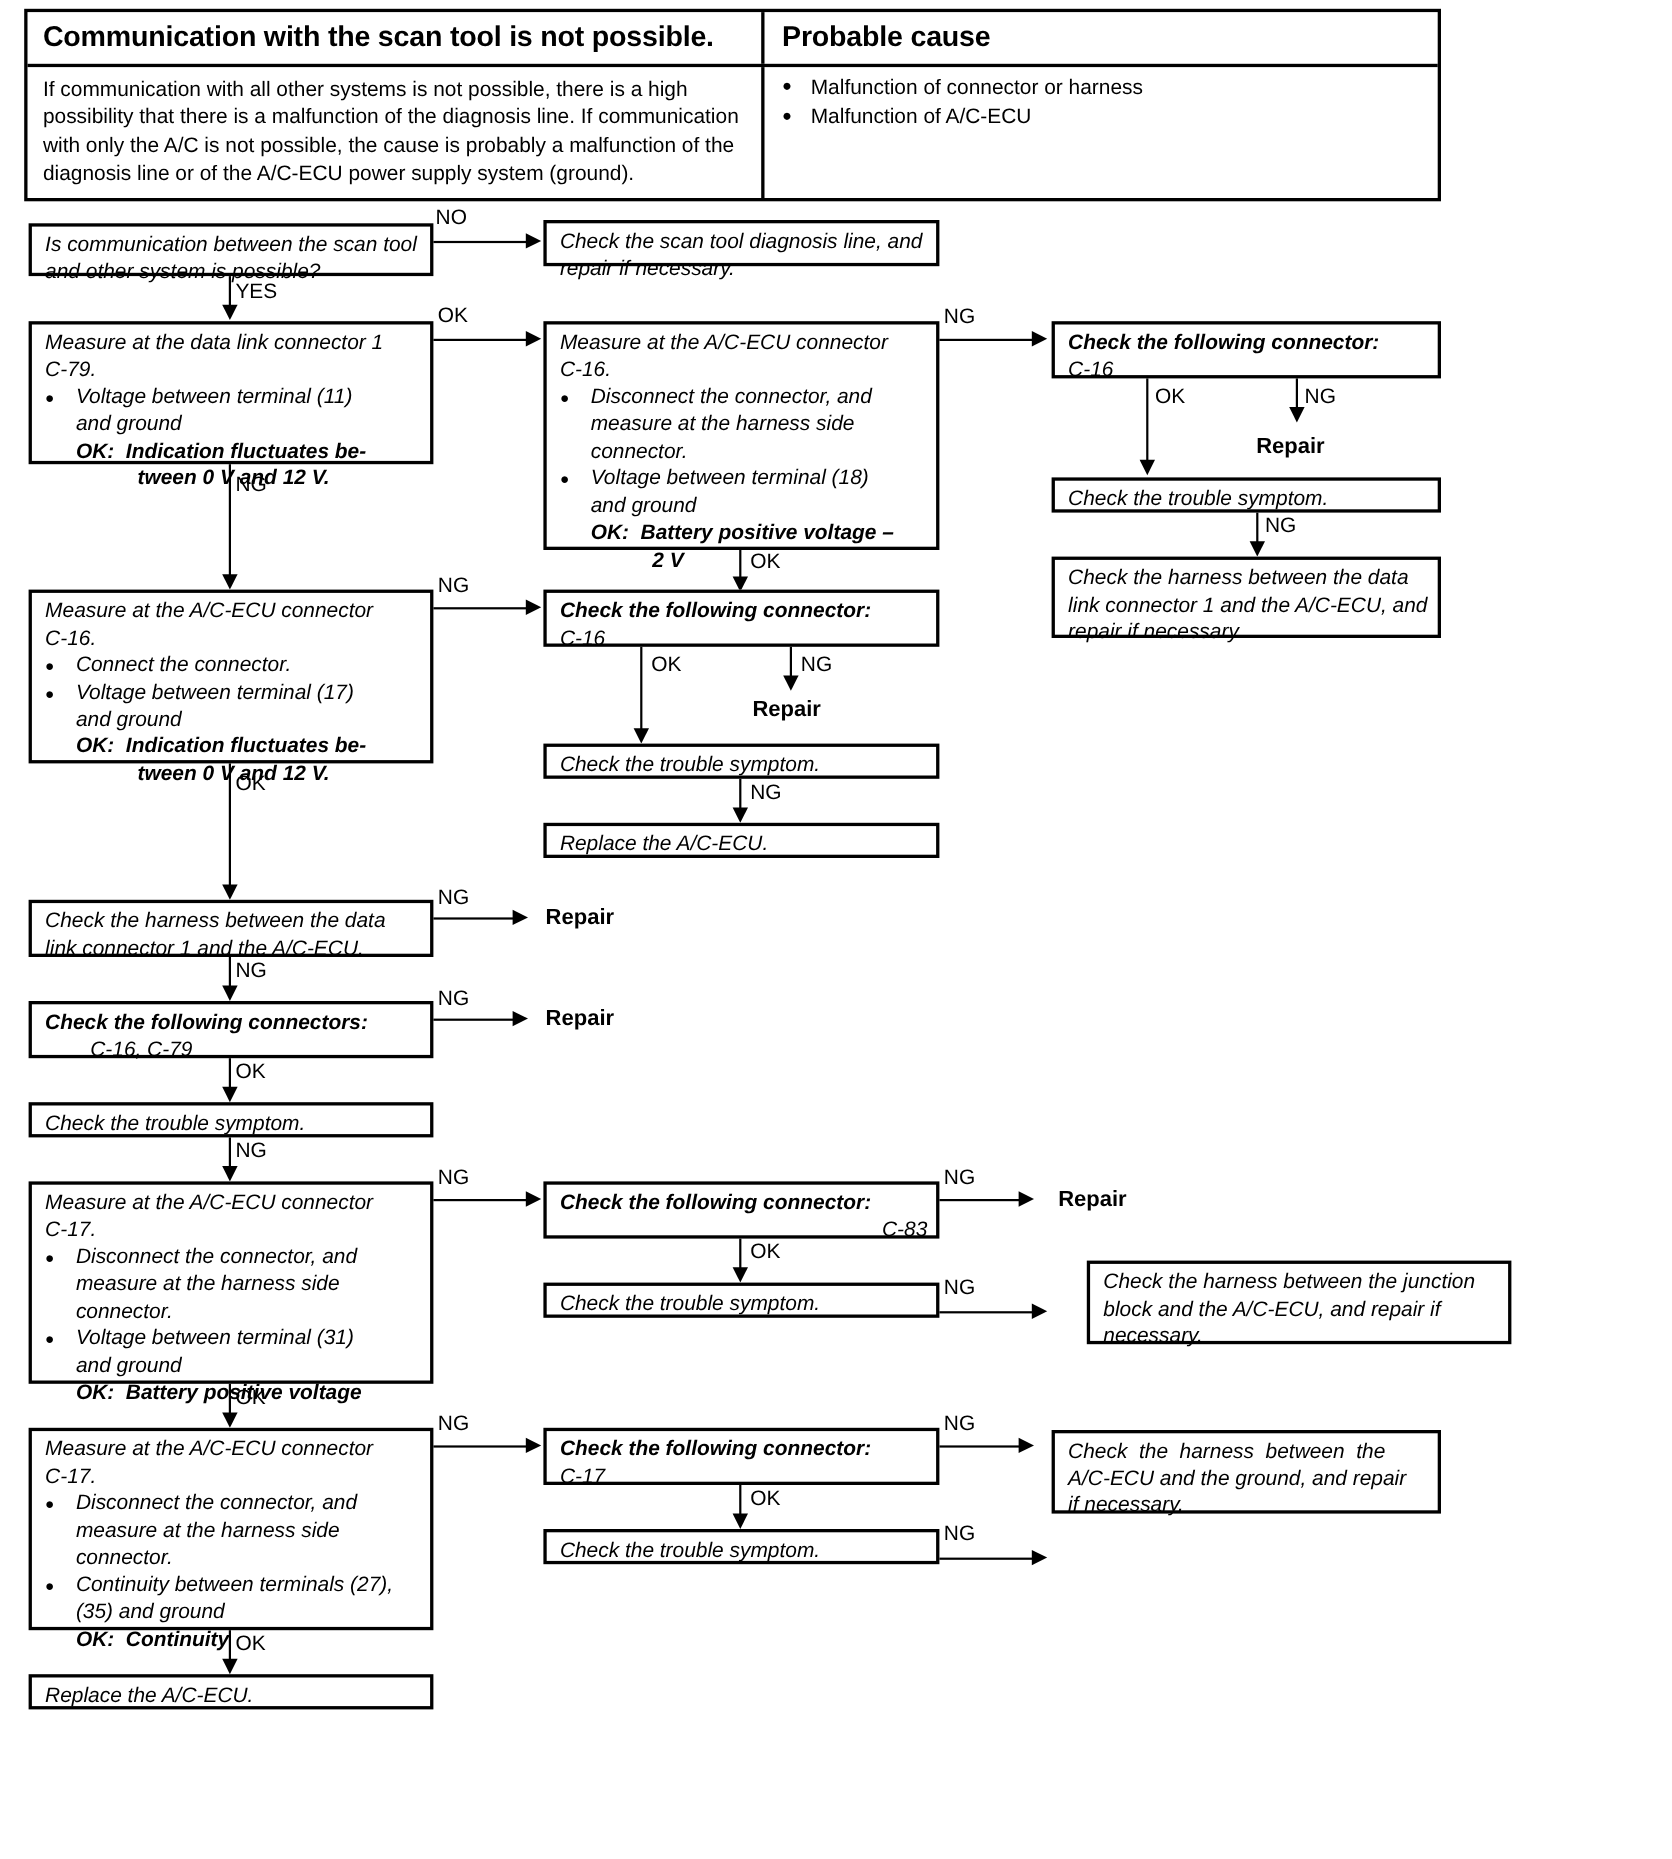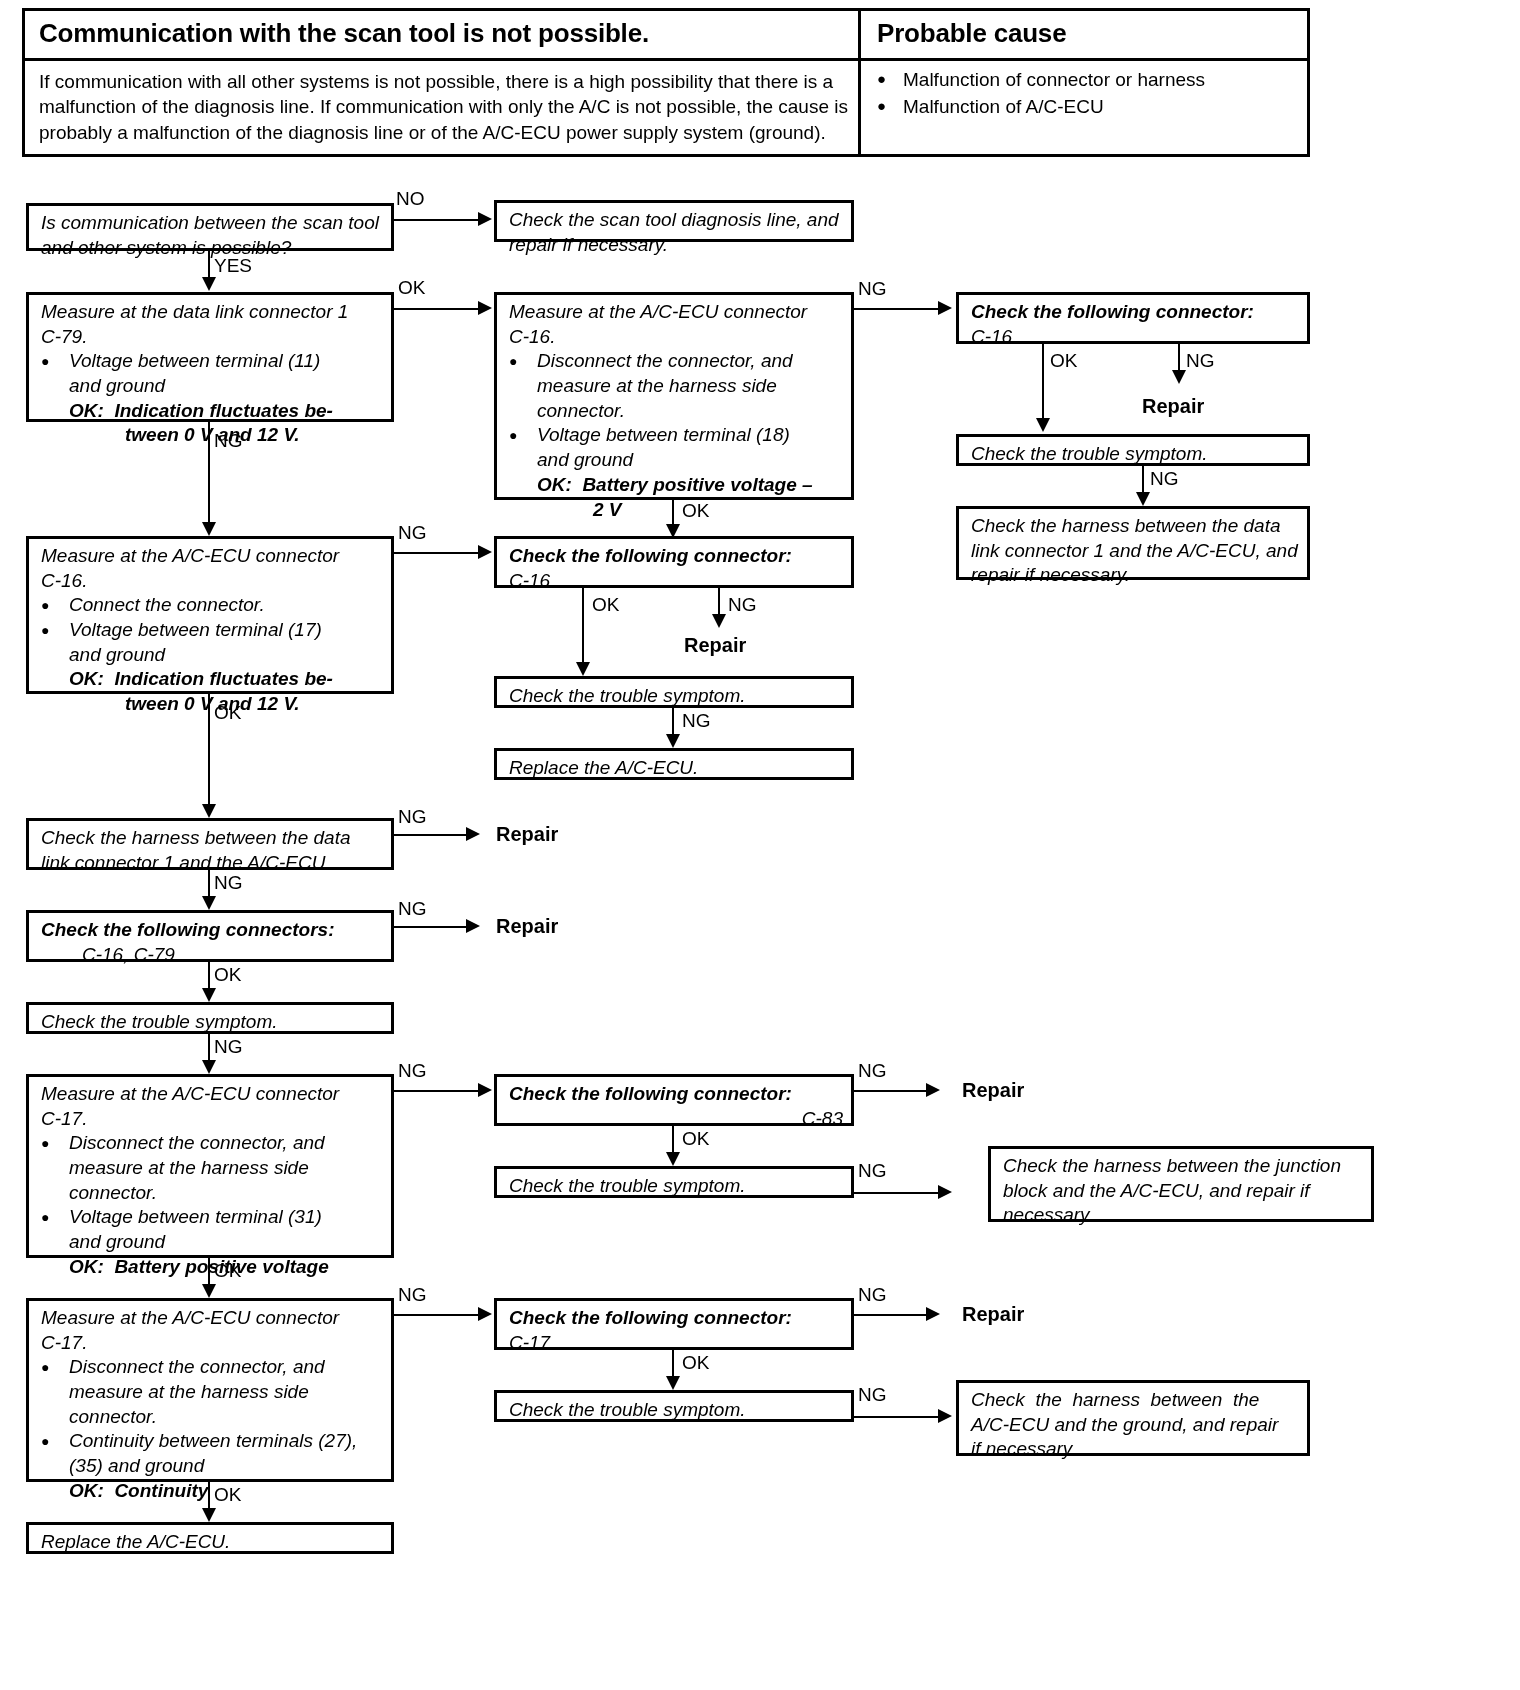--- a/index.html
+++ b/index.html
@@ -23,21 +23,21 @@
   .htable {
     position: absolute;
     left: 22px;
     top: 8px;
     width: 1288px;
     border: 3px solid #000;
     box-sizing: border-box;
   }
   .htable .hrow { display: flex; }
   .htable .hcell-l {
-    width: 836px;
+    width: 670px;
     box-sizing: border-box;
     border-right: 3px solid #000;
     padding: 6px 10px 8px 14px;
   }
   .htable .hcell-r {
     flex: 1;
     box-sizing: border-box;
     padding: 6px 10px 8px 16px;
   }
   .htable .hdr-row { border-bottom: 3px solid #000; }
@@ -417,21 +417,21 @@
   <div class="arr-d" style="left:666px; top:1376px;"></div>
   <div class="blabel" style="left:682px; top:1352px;">OK</div>
 
   <div class="box" style="left:494px; top:1390px; width:360px; height:32px;">
     <div class="ln">Check the trouble symptom.</div>
   </div>
   <div class="hline" style="left:854px; top:1416px; width:90px;"></div>
   <div class="arr-r" style="left:938px; top:1409px;"></div>
   <div class="blabel" style="left:858px; top:1384px;">NG</div>
 
-  <div class="box" style="left:956px; top:1380px; width:354px; height:76px;">
+  <div class="box" style="left:956px; top:1300px; width:354px; height:76px;">
     <div class="ln">Check  the  harness  between  the</div>
     <div class="ln">A/C-ECU and the ground, and repair</div>
     <div class="ln">if necessary.</div>
   </div>
 
   <div class="vline" style="left:208px; top:1482px; height:34px;"></div>
   <div class="arr-d" style="left:202px; top:1508px;"></div>
   <div class="blabel" style="left:214px; top:1484px;">OK</div>
 
   <div class="box" style="left:26px; top:1522px; width:368px; height:32px;">

